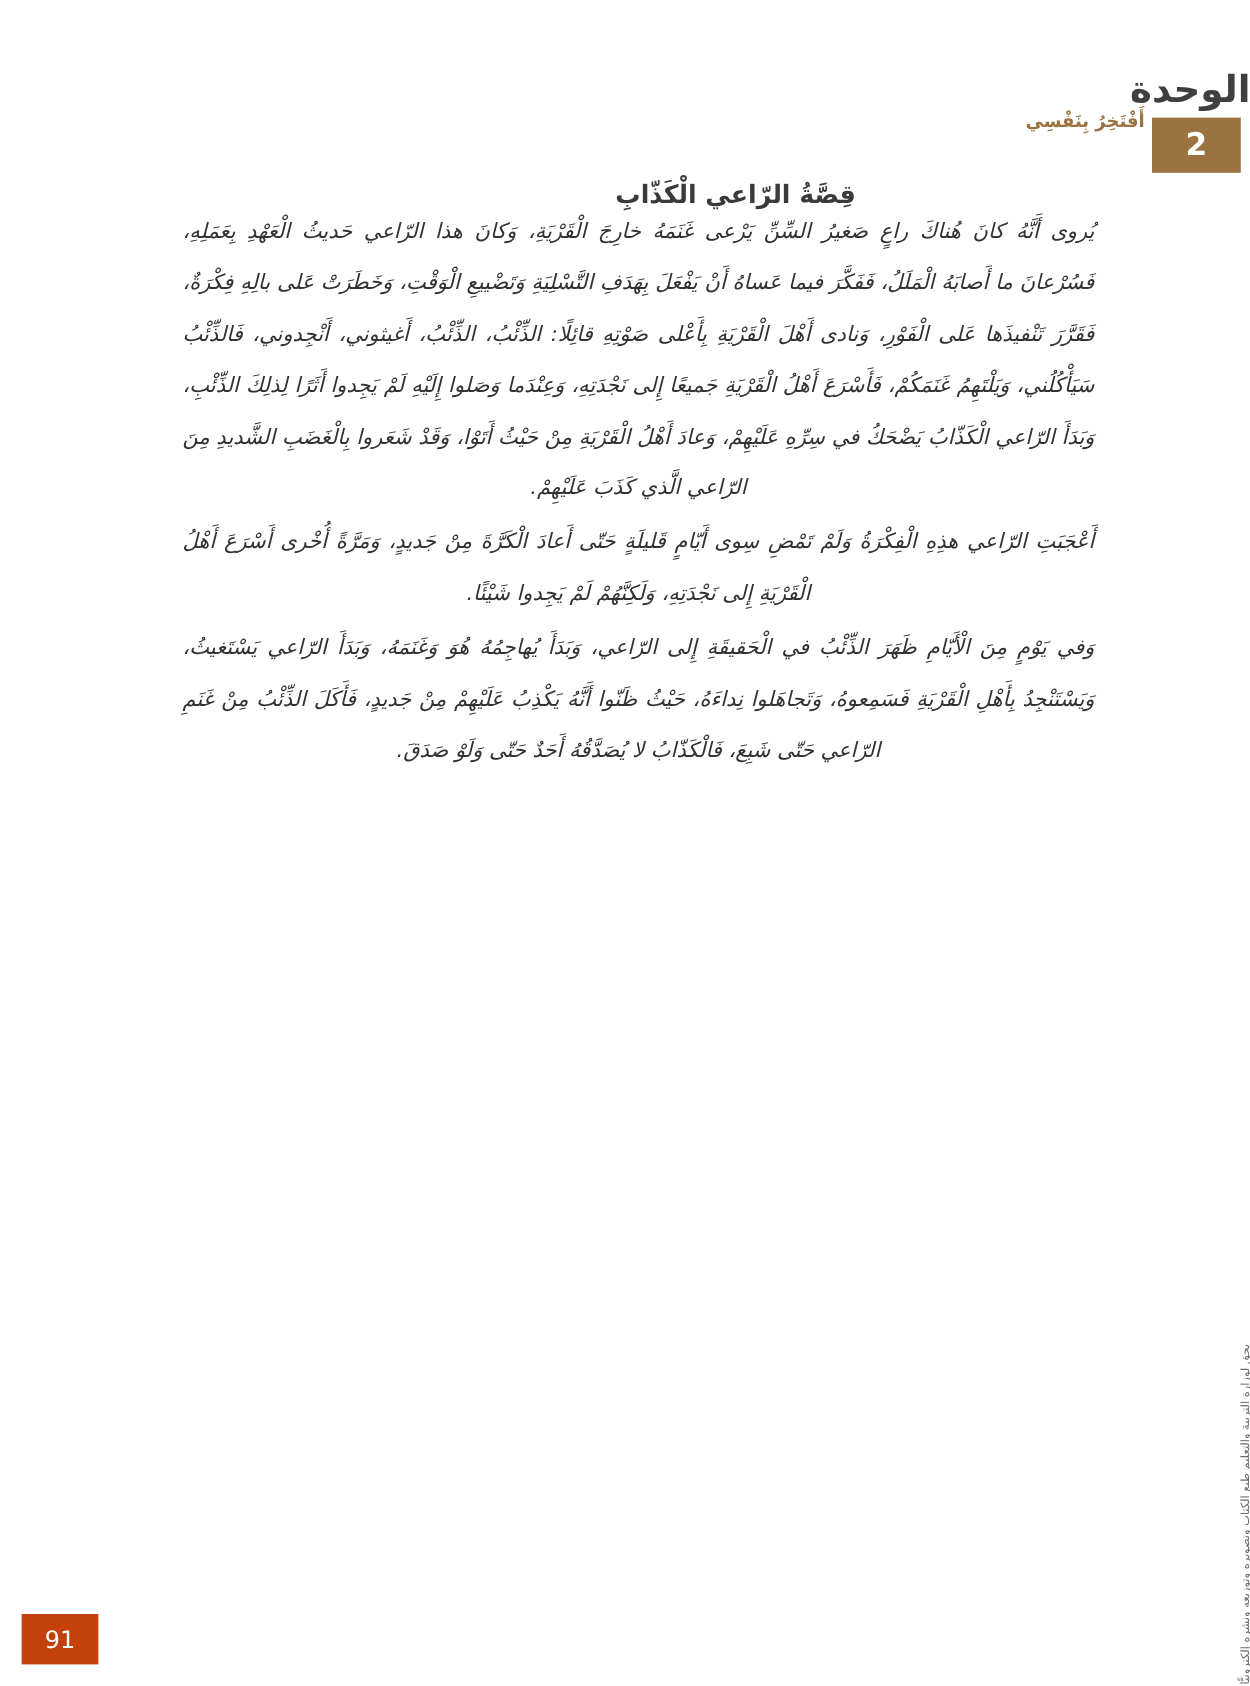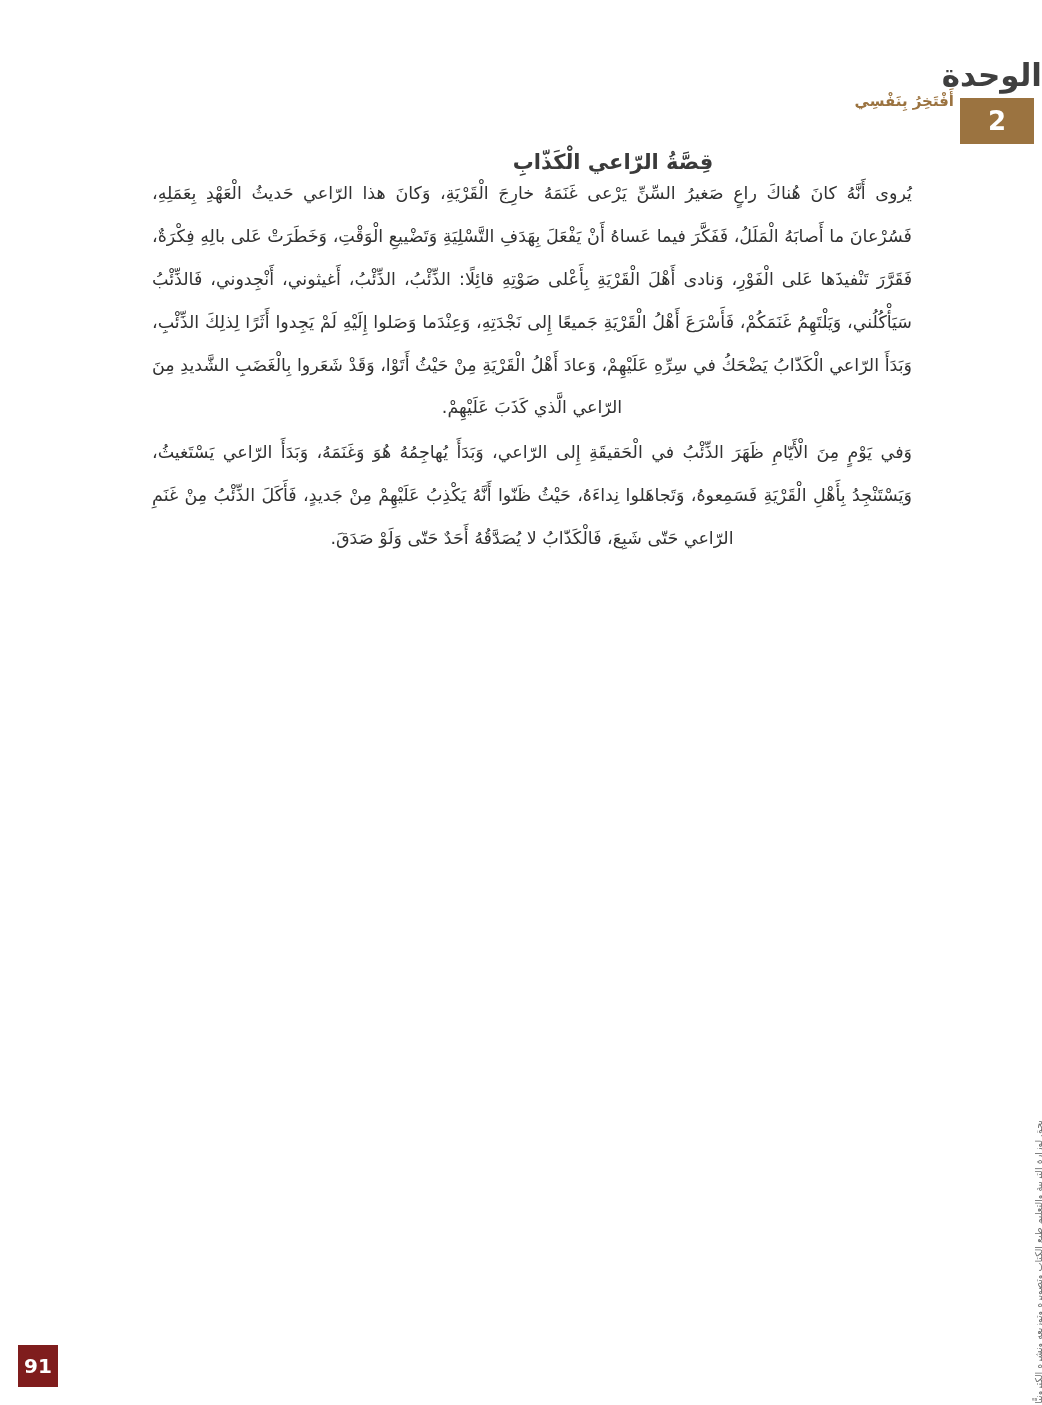--- a/index.html
+++ b/index.html
@@ -79,20 +79,21 @@
     width: 760px;
     text-align: justify;
     text-align-last: center;
     font-size: 17.5px;
     line-height: 2.45;
     color: #323232;
   }
   .body-text p {
     margin: 0 0 2px 0;
     text-align: justify;
+    font-style: italic;
   }
   .body-text p:last-child {
     margin-bottom: 0;
   }
 
   
   .side-note {
     position: absolute;
     top: 330px;
     right: 8px;
@@ -109,45 +110,46 @@
     white-space: nowrap;
     line-height: 1.1;
     direction: rtl;
   }
 
   
   .page-number {
     position: absolute;
     bottom: 18px;
     left: 18px;
-    width: 40px;
+    width: 64px;
     height: 42px;
-    background: #7f1d1d;
+    background: #c2410c;
     color: #ffffff;
     display: flex;
     align-items: center;
     justify-content: center;
     font-size: 20px;
-    font-weight: bold;
+    font-weight: normal;
   }
 </style>
 </head>
 <body>
 
 <div class="unit-marker">
   <div class="unit-word">الوحدة</div>
   <div class="unit-number-box">2</div>
 </div>
 
 <div class="running-head">أَفْتَخِرُ بِنَفْسِي</div>
 
 <h1 class="lesson-title">قِصَّةُ الرّاعي الْكَذّابِ</h1>
 
 <div class="body-text">
   <p>يُروى أَنَّهُ كانَ هُناكَ راعٍ صَغيرُ السِّنِّ يَرْعى غَنَمَهُ خارِجَ الْقَرْيَةِ، وَكانَ هذا الرّاعي حَديثُ الْعَهْدِ بِعَمَلِهِ، فَسُرْعانَ ما أَصابَهُ الْمَلَلُ، فَفَكَّرَ فيما عَساهُ أَنْ يَفْعَلَ بِهَدَفِ التَّسْلِيَةِ وَتَضْييعِ الْوَقْتِ، وَخَطَرَتْ عَلى بالِهِ فِكْرَةٌ، فَقَرَّرَ تَنْفيذَها عَلى الْفَوْرِ، وَنادى أَهْلَ الْقَرْيَةِ بِأَعْلى صَوْتِهِ قائِلًا: الذِّئْبُ، الذِّئْبُ، أَغيثوني، أَنْجِدوني، فَالذِّئْبُ سَيَأْكُلُني، وَيَلْتَهِمُ غَنَمَكُمْ، فَأَسْرَعَ أَهْلُ الْقَرْيَةِ جَميعًا إِلى نَجْدَتِهِ، وَعِنْدَما وَصَلوا إِلَيْهِ لَمْ يَجِدوا أَثَرًا لِذلِكَ الذِّئْبِ، وَبَدَأَ الرّاعي الْكَذّابُ يَضْحَكُ في سِرِّهِ عَلَيْهِمْ، وَعادَ أَهْلُ الْقَرْيَةِ مِنْ حَيْثُ أَتَوْا، وَقَدْ شَعَروا بِالْغَضَبِ الشَّديدِ مِنَ الرّاعي الَّذي كَذَبَ عَلَيْهِمْ.</p>
+  <p>أَعْجَبَتِ الرّاعي هذِهِ الْفِكْرَةُ وَلَمْ تَمْضِ سِوى أَيّامٍ قَليلَةٍ حَتّى أَعادَ الْكَرَّةَ مِنْ جَديدٍ، وَمَرَّةً أُخْرى أَسْرَعَ أَهْلُ الْقَرْيَةِ إِلى نَجْدَتِهِ، وَلَكِنَّهُمْ لَمْ يَجِدوا شَيْئًا.</p>
   <p>وَفي يَوْمٍ مِنَ الْأَيّامِ ظَهَرَ الذِّئْبُ في الْحَقيقَةِ إِلى الرّاعي، وَبَدَأَ يُهاجِمُهُ هُوَ وَغَنَمَهُ، وَبَدَأَ الرّاعي يَسْتَغيثُ، وَيَسْتَنْجِدُ بِأَهْلِ الْقَرْيَةِ فَسَمِعوهُ، وَتَجاهَلوا نِداءَهُ، حَيْثُ ظَنّوا أَنَّهُ يَكْذِبُ عَلَيْهِمْ مِنْ جَديدٍ، فَأَكَلَ الذِّئْبُ مِنْ غَنَمِ الرّاعي حَتّى شَبِعَ، فَالْكَذّابُ لا يُصَدَّقُهُ أَحَدٌ حَتّى وَلَوْ صَدَقَ.</p>
 </div>
 
 <div class="side-note">
   <span>يحق لوزارة التربية والتعليم طبع الكتاب وتصويره وتوزيعه ونشره إلكترونيًّا لأغراض تعليمية غير ربحية</span>
 </div>
 
 <div class="page-number">91</div>
 
 </body></html>

